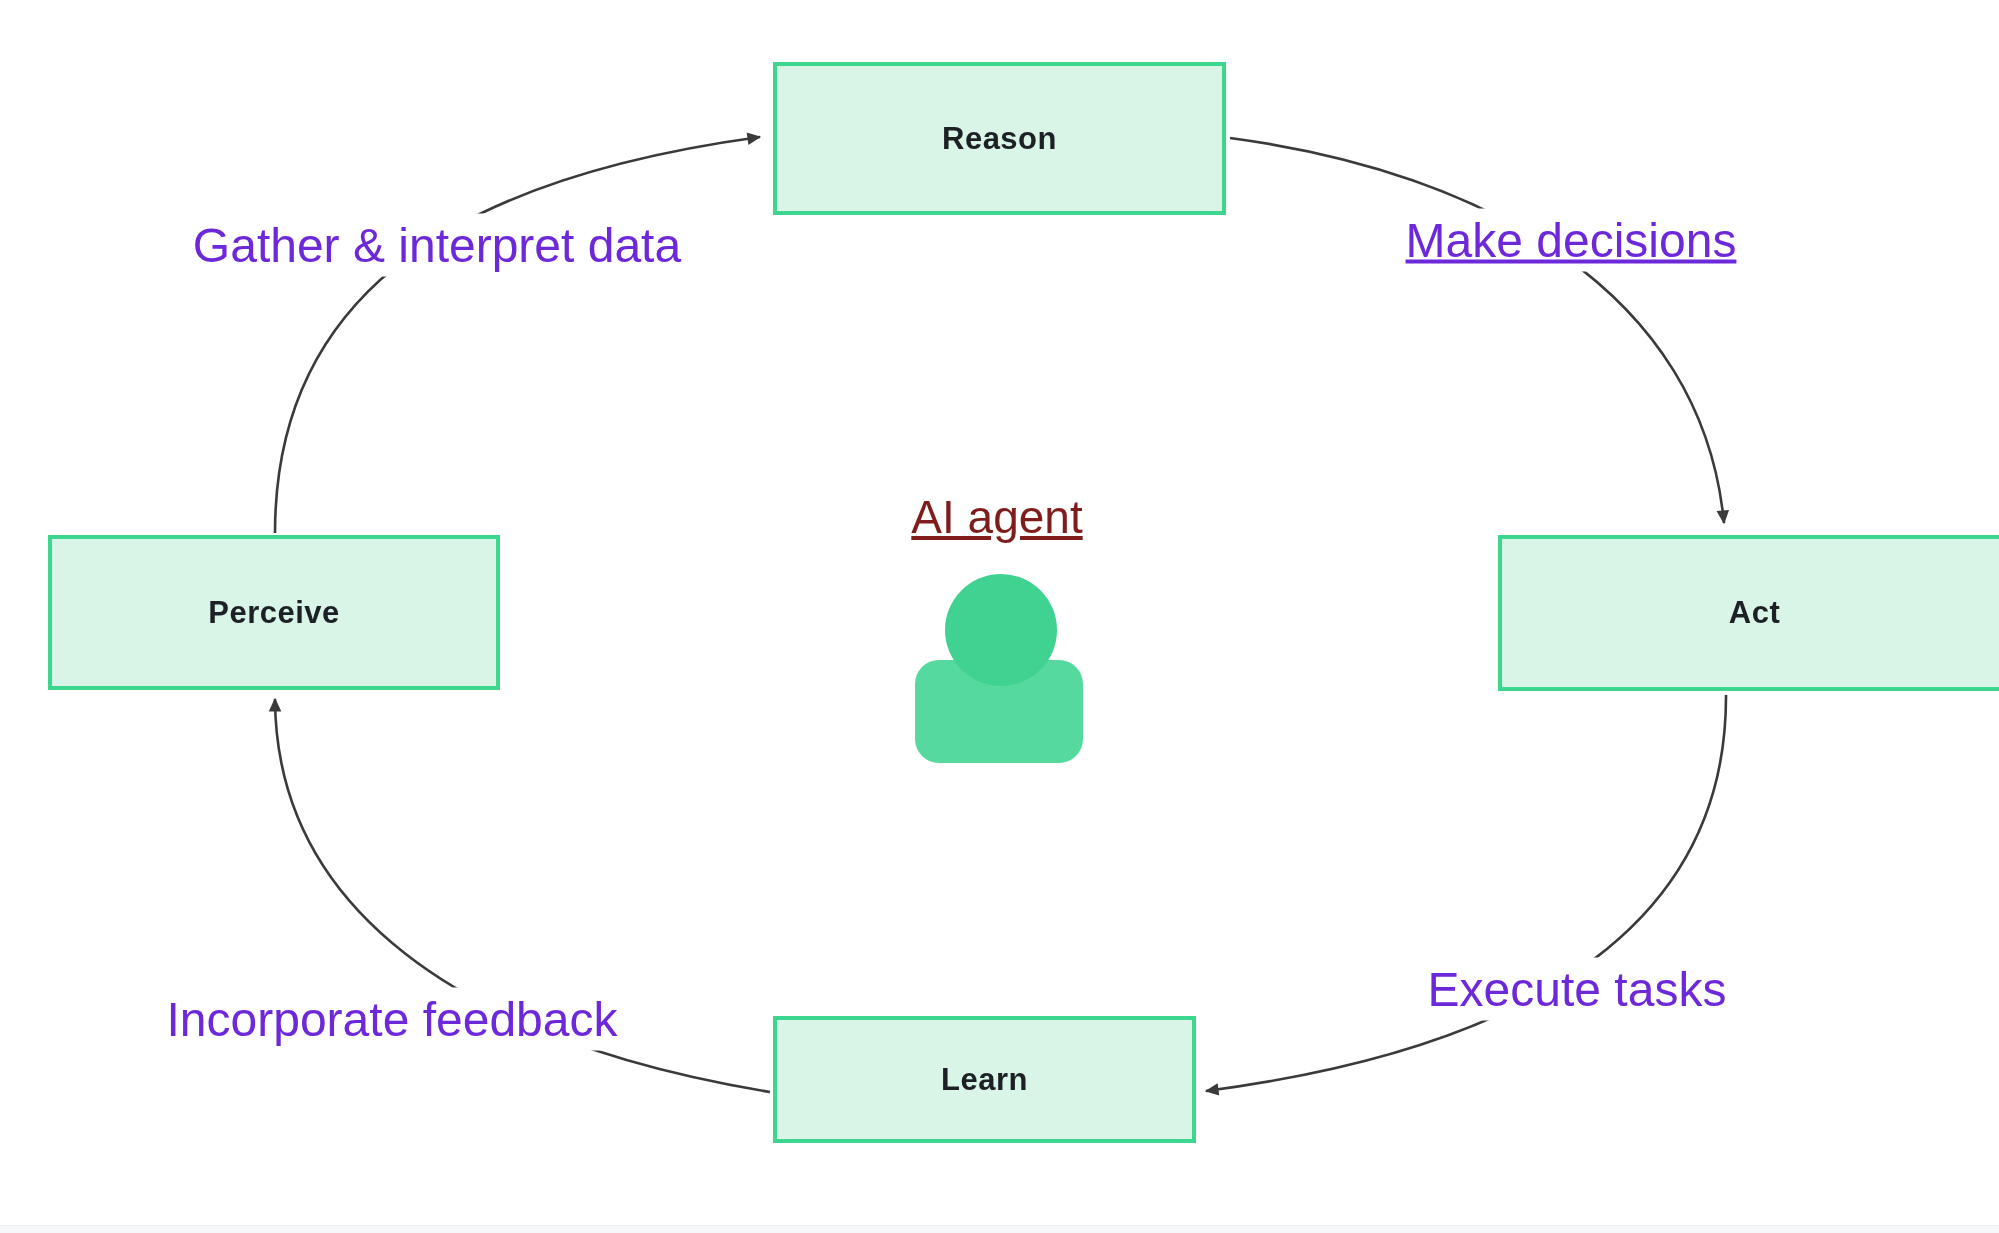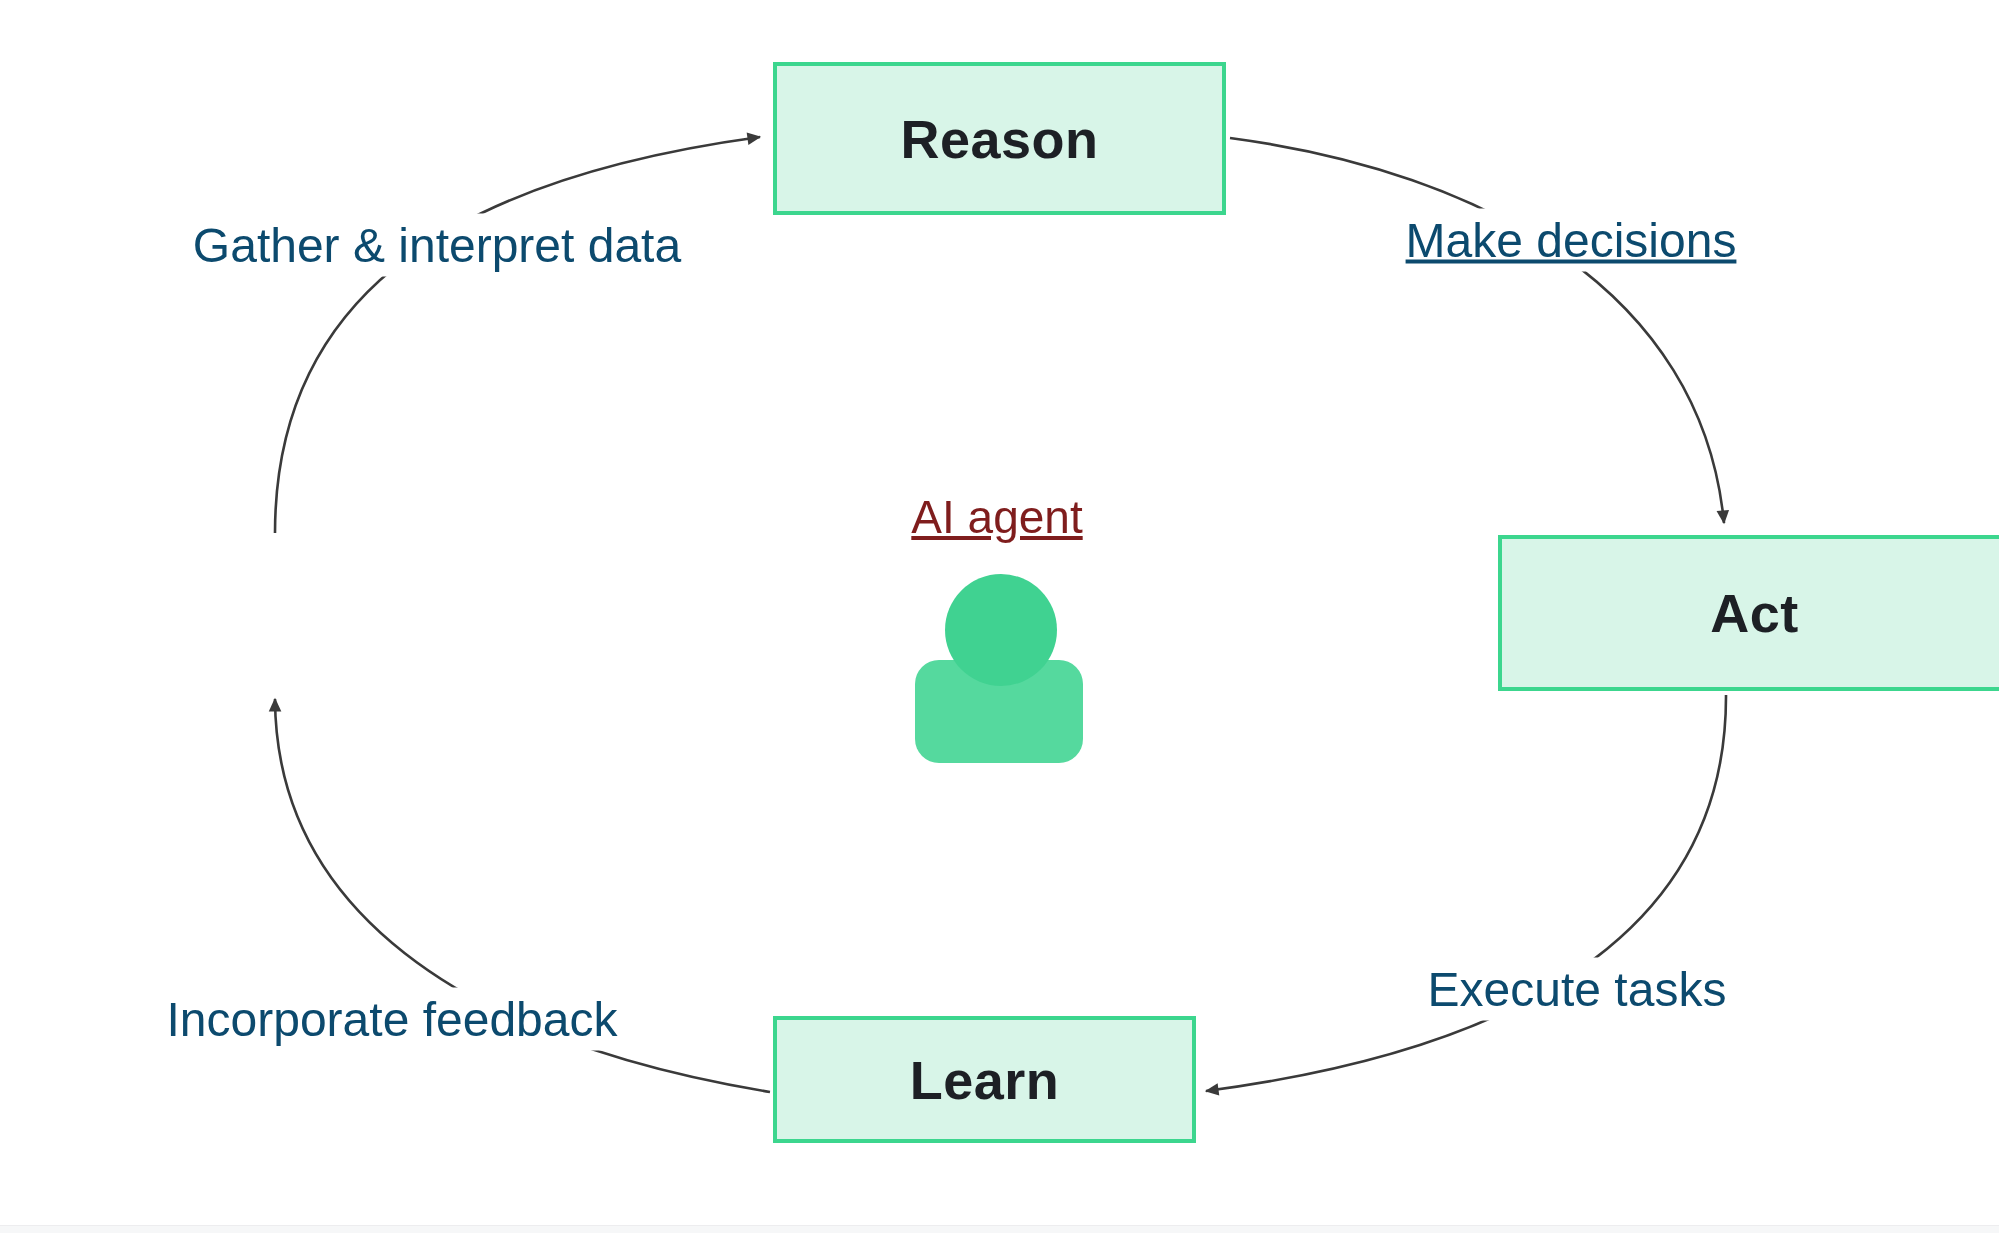--- a/index.html
+++ b/index.html
@@ -31,37 +31,37 @@
     position: absolute;
     background: #d8f5e8;
     border: 4px solid #3cd68e;
     box-sizing: border-box;
     display: flex;
     align-items: center;
     justify-content: center;
     z-index: 3;
   }
   .node .node-label {
-    font-size: 54px;
+    font-size: 31px;
     font-weight: bold;
     color: #1d2025;
     letter-spacing: 0.5px;
   }
   .node-reason   { left: 773px;  top: 62px;   width: 453px; height: 153px; }
   .node-perceive { left: 48px;   top: 535px;  width: 452px; height: 155px; }
   .node-act      { left: 1498px; top: 535px;  width: 513px; height: 156px; }
   .node-learn    { left: 773px;  top: 1016px; width: 423px; height: 127px; }
 
   .edge-label {
     position: absolute;
     transform: translate(-50%, -50%);
     background: #ffffff;
     padding: 4px 14px;
     font-size: 48px;
-    color: #0c4a6e;
+    color: #6d28d9;
     white-space: nowrap;
     z-index: 2;
   }
   .edge-label-gather      { left: 437px;  top: 245px; }
   .edge-label-decisions   { left: 1571px; top: 240px; text-decoration: underline; }
   .edge-label-execute     { left: 1577px; top: 989px; }
   .edge-label-incorporate { left: 392px;  top: 995px; margin-top: 24px; }
 
   .agent-title {
     position: absolute;
@@ -135,20 +135,23 @@
   </div>
 
   <div class="node node-act">
     <span class="node-label">Act</span>
   </div>
 
   <div class="node node-learn">
     <span class="node-label">Learn</span>
   </div>
 
+  <div class="node node-perceive">
+    <span class="node-label">Perceive</span>
+  </div>
 
   <span class="edge-label edge-label-gather">Gather &amp; interpret data</span>
 
   <span class="edge-label edge-label-decisions">Make decisions</span>
 
   <span class="edge-label edge-label-execute">Execute tasks</span>
 
   <span class="edge-label edge-label-incorporate">Incorporate feedback</span>
 
   <div class="agent-title">AI agent</div>

